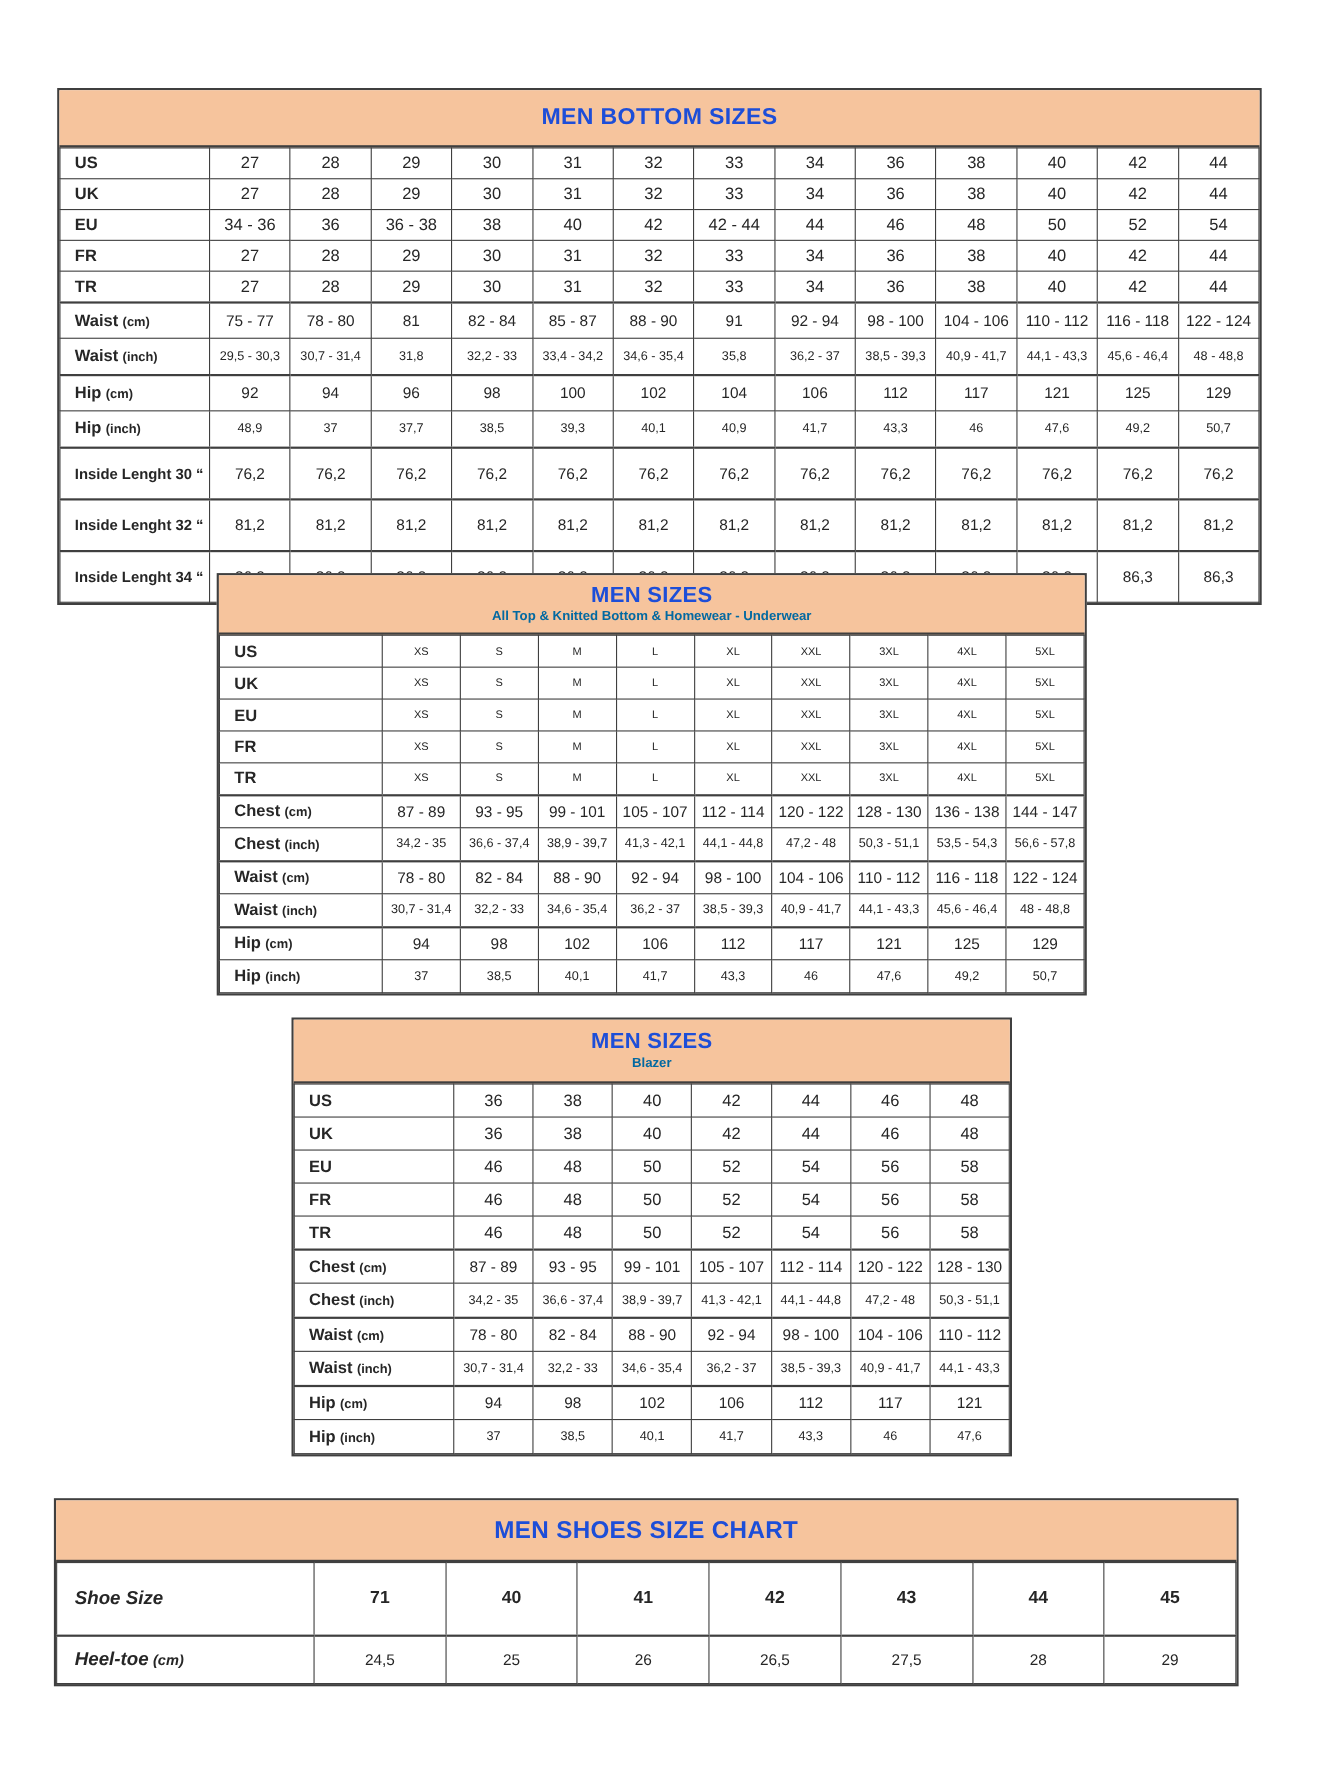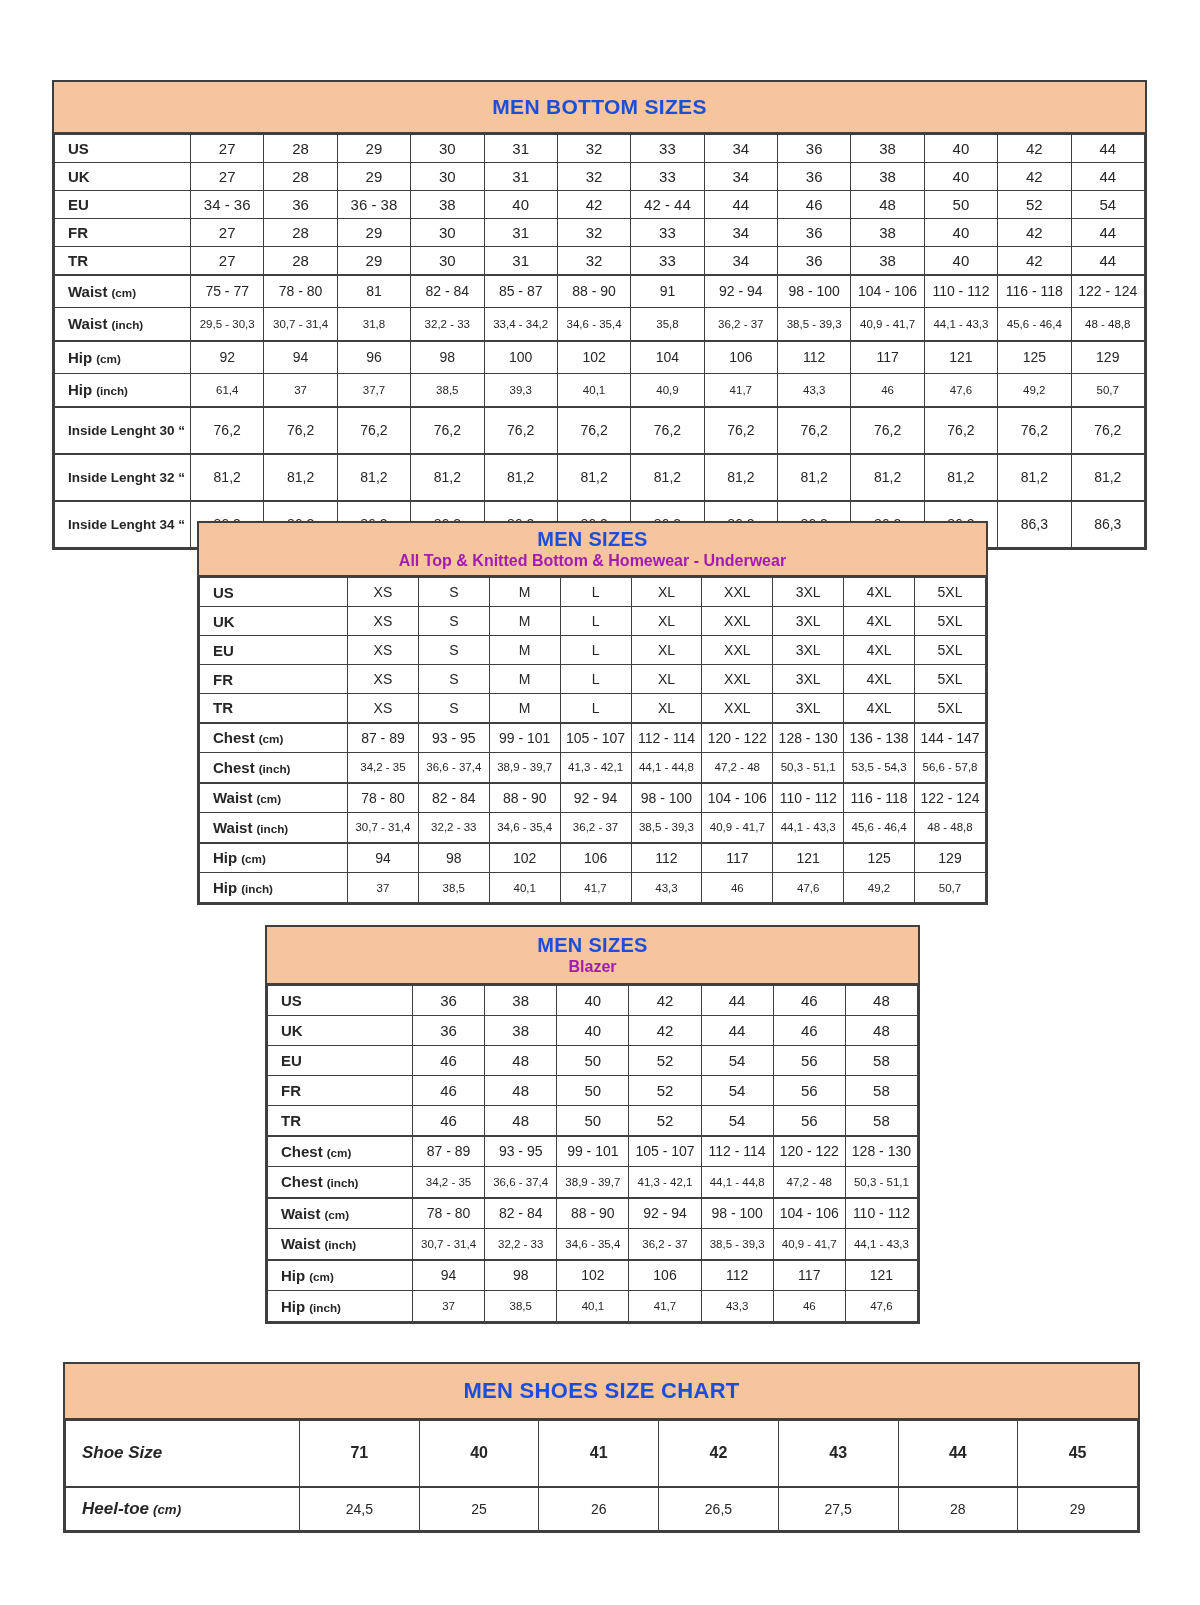--- a/index.html
+++ b/index.html
@@ -17,21 +17,21 @@
     position:absolute;background:#ffffff;
     border:2px solid var(--border);box-sizing:border-box;
   }
   .thead{
     background:var(--peach);
     border-bottom:2px solid var(--border);
     display:flex;flex-direction:column;justify-content:center;align-items:center;
     box-sizing:border-box;
   }
   .title{font-weight:bold;font-size:21px;color:#1d4ed8;letter-spacing:.3px;line-height:1.1;}
-  .subtitle{font-weight:bold;font-size:16px;color:#a21caf;margin-top:2px;line-height:1.1;}
+  .subtitle{font-weight:bold;font-size:12px;color:#0369a1;margin-top:2px;line-height:1.1;}
   table{border-collapse:collapse;width:100%;table-layout:fixed;}
   td{
     border:1px solid var(--border);
     text-align:center;vertical-align:middle;
     white-space:nowrap;overflow:hidden;
     color:var(--text);font-size:15px;
     padding:0;
   }
   td.label{text-align:left;padding-left:13px;font-weight:bold;margin-top:24px;}
   td.label .unit{font-size:78%;margin-left:4px;}
@@ -48,37 +48,37 @@
   .t1 .row-inch td.val{font-size:11.5px;}
   .t1 .row-single td.label{font-size:13.5px;}
   .t1 .row-single td.val{font-size:14px;border-radius:12px;}
 
   
   .t2{left:197px;top:521px;width:791px;}
   .t2 .thead{height:54px;}
   .t2 .title{font-size:20px;}
   .t2 col.c-label{width:148px;}
   .t2 .row-size{height:29px;}
-  .t2 .row-size td.val{font-size:14px;}
+  .t2 .row-size td.val{font-size:10px;}
   .t2 .row-cm,.t2 .row-inch{height:30px;}
   .t2 .row-cm td.val{font-size:14px;}
   .t2 .row-inch td.val{font-size:11.5px;}
 
   
   .t3{left:265px;top:925px;width:655px;}
   .t3 .thead{height:58px;}
   .t3 .title{font-size:20px;}
   .t3 col.c-label{width:145px;}
   .t3 .row-size{height:30px;}
   .t3 .row-cm,.t3 .row-inch{height:31px;}
   .t3 .row-cm td.val{font-size:14px;}
   .t3 .row-inch td.val{font-size:11.5px;}
 
   
-  .t4{left:63px;top:1362px;width:1077px;}
+  .t4{left:49px;top:1362px;width:1077px;}
   .t4 .thead{height:56px;}
   .t4 .title{font-size:22px;}
   .t4 col.c-label{width:234px;}
   .t4 td.label{font-size:17px;padding-left:16px;font-style:italic;}
   .t4 .row-shoe{height:66px;}
   .t4 .row-shoe td.val{font-weight:bold;font-size:16px;}
   .t4 .row-heel{height:44px;}
   .t4 .row-heel td.val{font-size:14px;}
 </style>
 </head>
@@ -230,21 +230,21 @@
             <td class="val">104</td>
             <td class="val">106</td>
             <td class="val">112</td>
             <td class="val">117</td>
             <td class="val">121</td>
             <td class="val">125</td>
             <td class="val">129</td>
           </tr>
           <tr class="row-inch">
             <td class="label"><span>Hip</span><span class="unit">(inch)</span></td>
-            <td class="val">61,4</td>
+            <td class="val">48,9</td>
             <td class="val">37</td>
             <td class="val">37,7</td>
             <td class="val">38,5</td>
             <td class="val">39,3</td>
             <td class="val">40,1</td>
             <td class="val">40,9</td>
             <td class="val">41,7</td>
             <td class="val">43,3</td>
             <td class="val">46</td>
             <td class="val">47,6</td>

